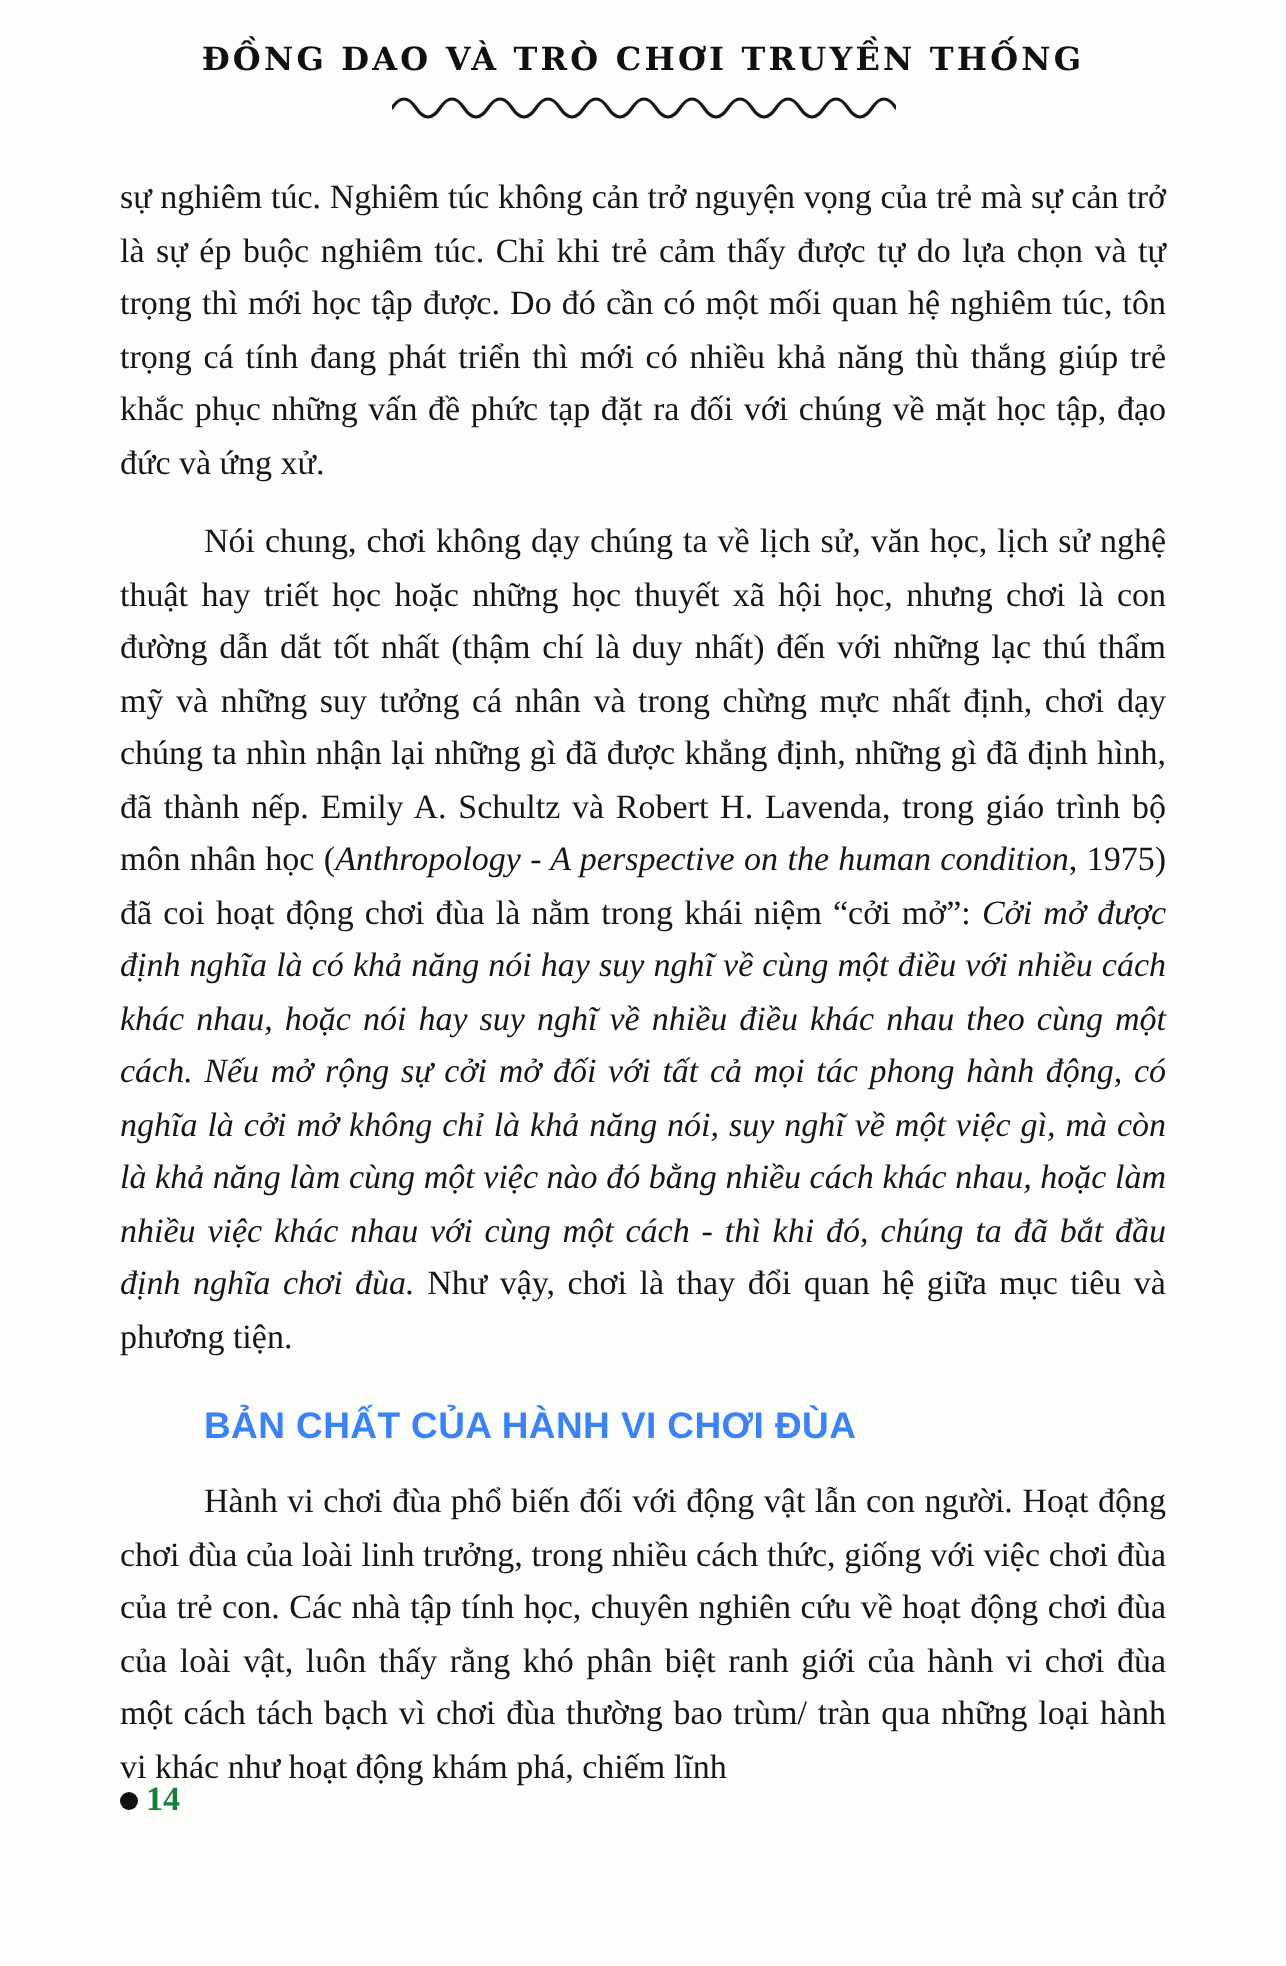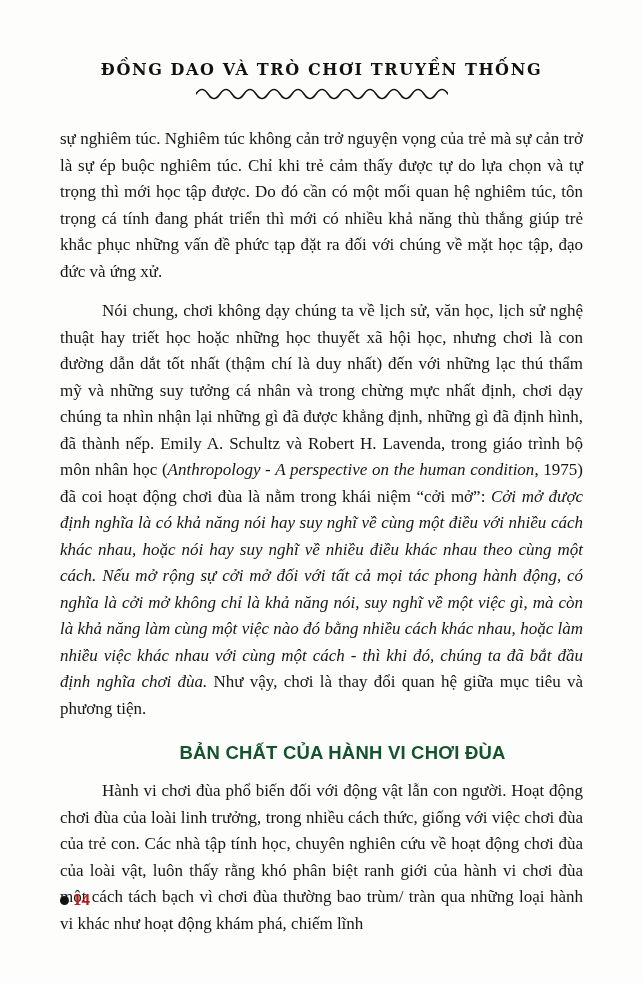--- a/index.html
+++ b/index.html
@@ -11,21 +11,21 @@
   .page{
     position:relative;
     width:643px;height:983px;
     background:#fdfdfb;
     color:#161616;
     box-sizing:border-box;
     overflow:hidden;
   }
   .page-header{
     text-align:center;
-    padding-top:60px;
+    padding-top:20px;
   }
   .page-header .title{
     font-family:"DejaVu Serif", serif;
     font-weight:700;
     font-size:16px;
     letter-spacing:1.6px;
     color:#111;
   }
   .ornament{
     display:block;
@@ -42,44 +42,43 @@
     margin:0 0 13px 0;
     text-indent:42px;
   }
   p.par.no-indent{ text-indent:0; }
   p.par em{ }
   h2.section-heading{
     font-family:"Liberation Sans", sans-serif;
     font-weight:700;
     font-size:18.5px;
     letter-spacing:0.2px;
-    color:#14532d;
+    color:#3b82f6;
     margin:20px 0 14px 42px;
-    text-align:center;
   }
   .page-footer{
     position:absolute;
     left:60px;
     top:890px;
     display:flex;
     align-items:center;
     gap:2px;
   }
   .page-footer .dot{
     width:9px;height:9px;
     background:#111;
     border-radius:50%;
     display:inline-block;
     margin-right:2px;
   }
   .page-footer .pagenum{
     font-family:"Liberation Serif", serif;
     font-weight:700;
     font-size:17px;
-    color:#b91c1c;
+    color:#15803d;
   }
 </style>
 </head>
 <body>
 
 <div class="page">
 
   <header class="page-header">
     <div class="title">ĐỒNG DAO VÀ TRÒ CHƠI TRUYỀN THỐNG</div>
     <svg class="ornament" width="252" height="14" viewBox="0 0 252 14" aria-hidden="true">

